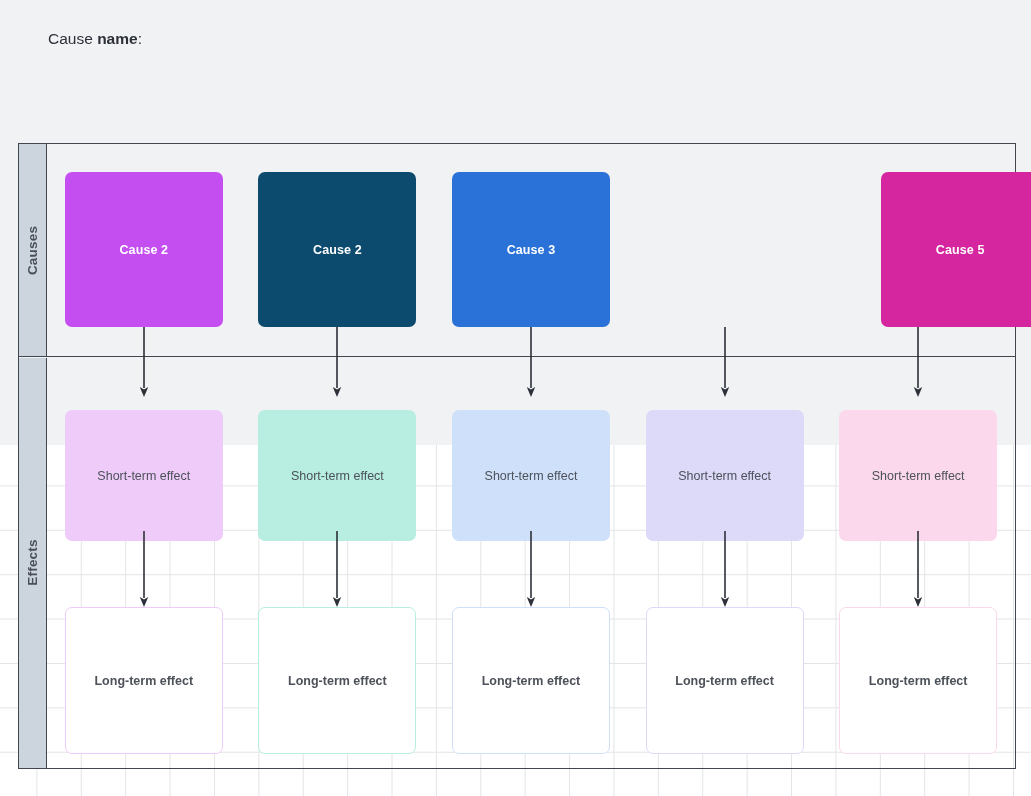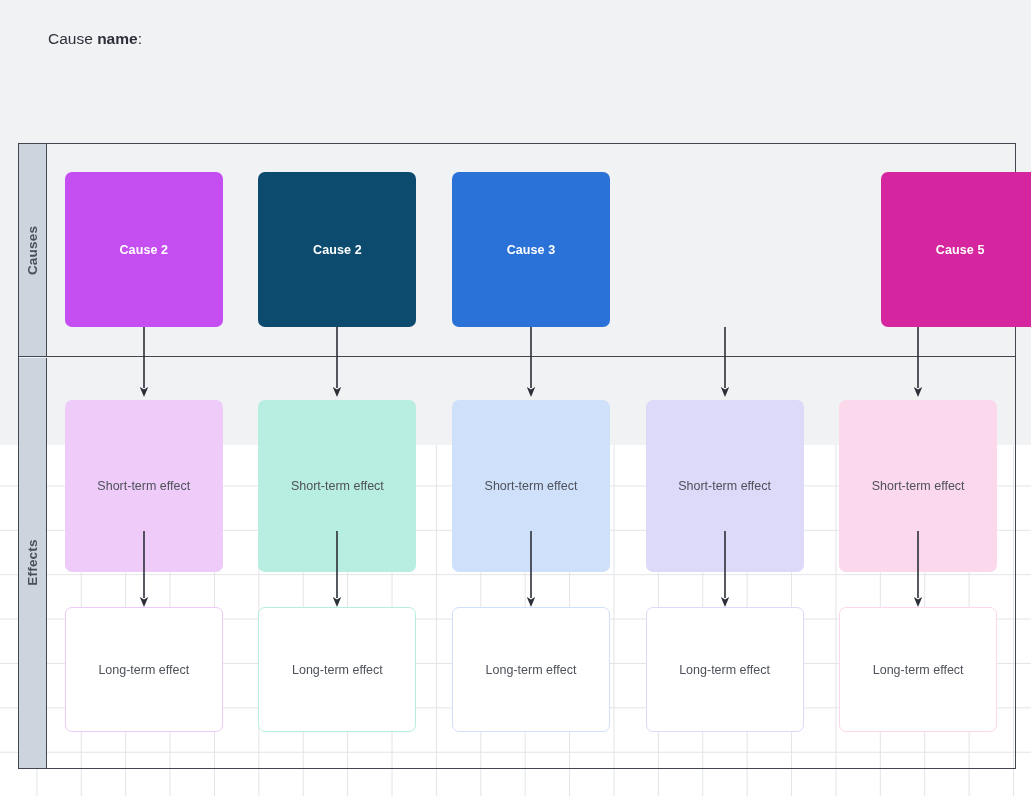--- a/index.html
+++ b/index.html
@@ -148,34 +148,34 @@
   .node.cause {
     top: 28px;
     height: 155px;
     font-size: 12.5px;
     font-weight: 700;
     color: #ffffff;
     letter-spacing: 0.1px;
   }
 
   .node.short {
-    top: 256px;
-    height: 172px;
+    top: 266px;
+    height: 131px;
     font-size: 12.5px;
     font-weight: 400;
     color: #4d5159;
   }
 
   .node.long {
     top: 463px;
-    height: 125px;
+    height: 147px;
     background: #ffffff;
     border: 1.4px solid #ddd;
     font-size: 12.5px;
-    font-weight: 400;
+    font-weight: 700;
     color: #4d5159;
   }
 
   
   .arrow {
     position: absolute;
     left: 50%;
     transform: translateX(-50%);
     width: 13px;
     z-index: 6;

